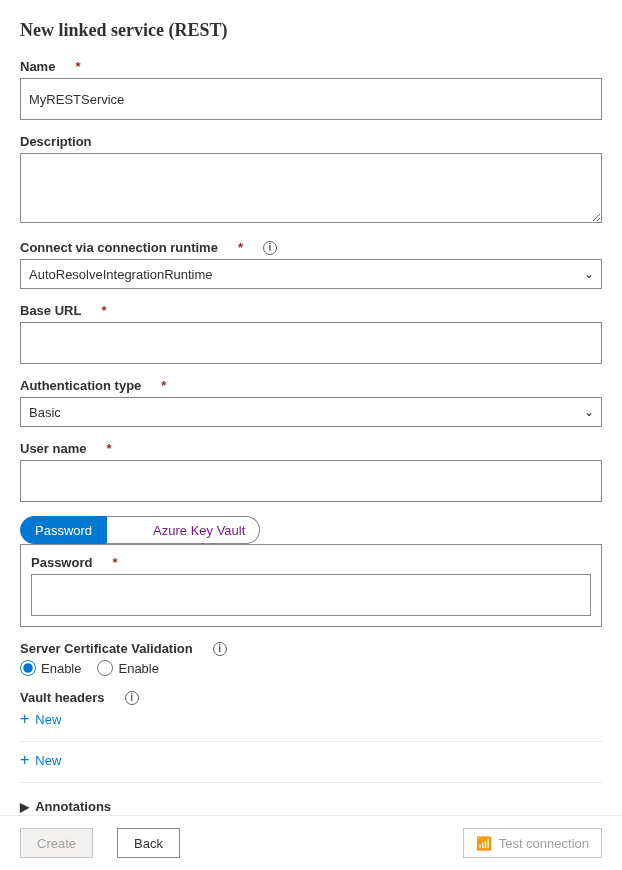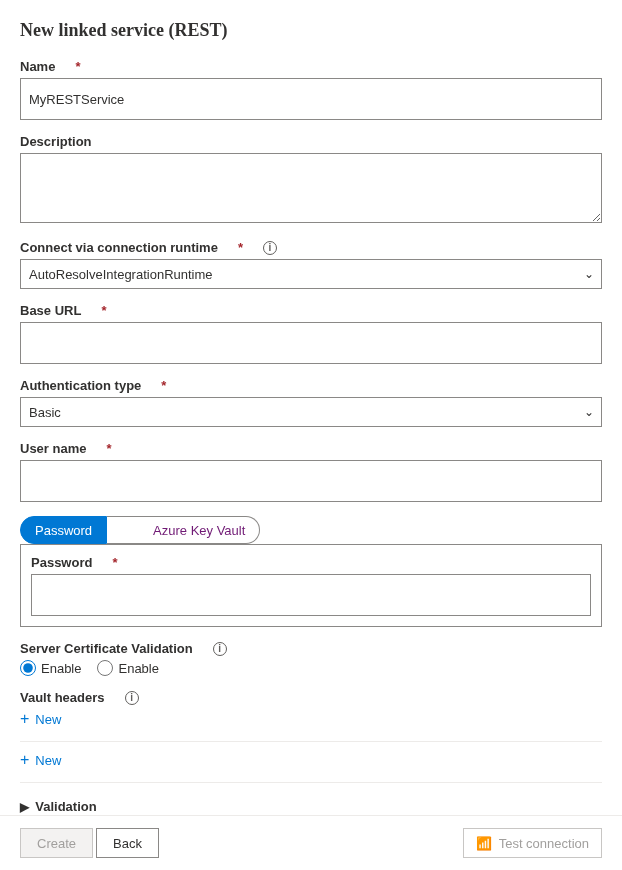--- a/index.html
+++ b/index.html
@@ -188,21 +188,21 @@
     .footer {
       position: fixed;
       bottom: 0;
       left: 0;
       width: 622px;
       background: #fff;
       border-top: 1px solid #edebe9;
       padding: 12px 20px;
       display: flex;
       align-items: center;
-      gap: 3px;
+      gap: 24px;
     }
     .btn {
       height: 30px;
       padding: 0 16px;
       font-size: 13px;
       border: 1px solid #8a8886;
       cursor: pointer;
       background: #fff;
       color: #323130;
     }
@@ -351,21 +351,21 @@
         <span class="add-icon">+</span>
         <span>New</span>
       </div>
     </div>
 
     <hr class="divider">
 
     
     <div class="collapsible-row">
       <span class="chevron-right">▶</span>
-      <span>Validation</span>
+      <span>Annotations</span>
     </div>
 
     <hr class="divider">
 
     
     <div style="display:inline-flex; align-items:center; gap:6px; cursor:pointer; padding:4px 8px; border:2px dashed #0078d4; margin-top:2px;">
       <span class="chevron-right" style="font-size:11px; color:#323130;">▶</span>
       <span style="font-size:13px; font-weight:600; color:#323130;">Advanced</span>
       <span class="info-icon">i</span>
     </div>

